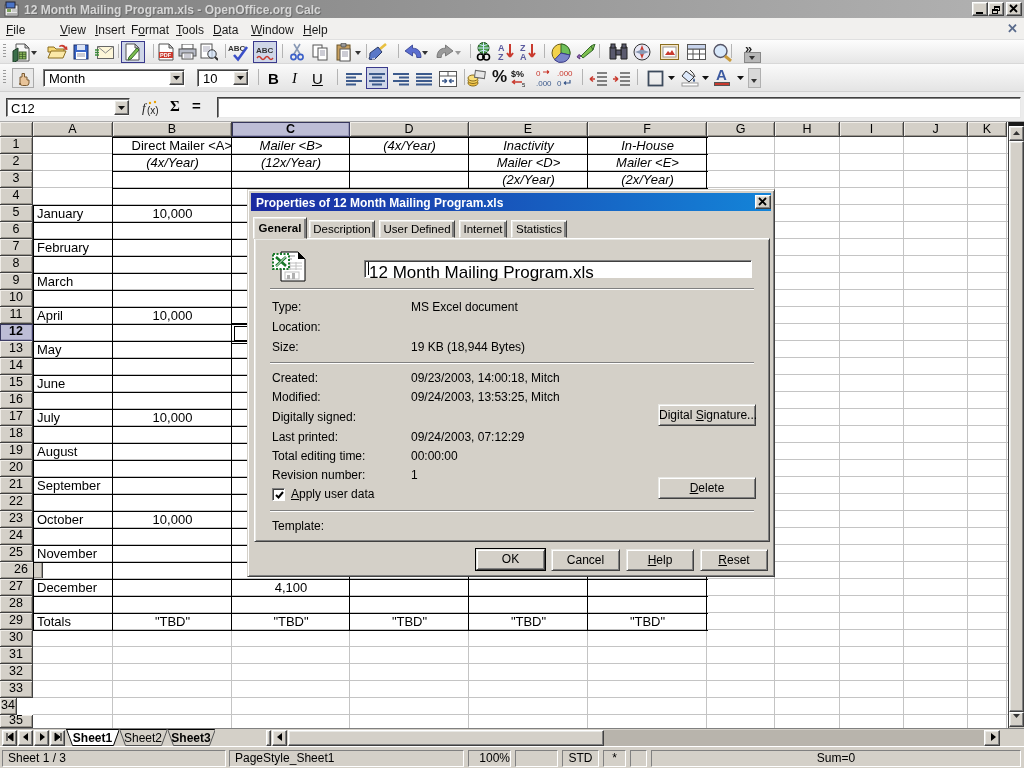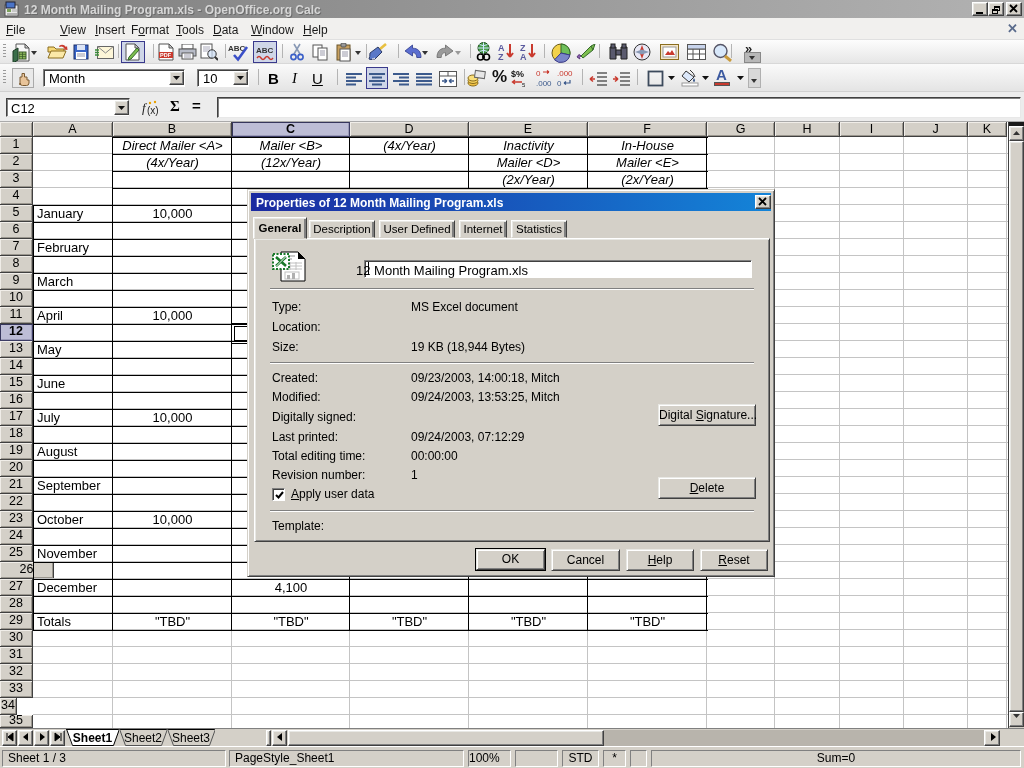--- a/index.html
+++ b/index.html
@@ -385,21 +385,21 @@
     <div class="hdrcell" style="left:0;top:270px;width:33px;height:17px;line-height:15px">16</div>
     <div class="hdrcell" style="left:0;top:287px;width:33px;height:17px;line-height:15px">17</div>
     <div class="hdrcell" style="left:0;top:304px;width:33px;height:17px;line-height:15px">18</div>
     <div class="hdrcell" style="left:0;top:321px;width:33px;height:17px;line-height:15px">19</div>
     <div class="hdrcell" style="left:0;top:338px;width:33px;height:17px;line-height:15px">20</div>
     <div class="hdrcell" style="left:0;top:355px;width:33px;height:17px;line-height:15px">21</div>
     <div class="hdrcell" style="left:0;top:372px;width:33px;height:17px;line-height:15px">22</div>
     <div class="hdrcell" style="left:0;top:389px;width:33px;height:17px;line-height:15px">23</div>
     <div class="hdrcell" style="left:0;top:406px;width:33px;height:17px;line-height:15px">24</div>
     <div class="hdrcell" style="left:0;top:423px;width:33px;height:17px;line-height:15px">25</div>
-    <div class="hdrcell" style="left:0;top:440px;width:54px;height:17px;line-height:15px">26</div>
+    <div class="hdrcell" style="left:0;top:440px;width:43px;height:17px;line-height:15px">26</div>
     <div class="hdrcell" style="left:0;top:457px;width:33px;height:17px;line-height:15px">27</div>
     <div class="hdrcell" style="left:0;top:474px;width:33px;height:17px;line-height:15px">28</div>
     <div class="hdrcell" style="left:0;top:491px;width:33px;height:17px;line-height:15px">29</div>
     <div class="hdrcell" style="left:0;top:508px;width:33px;height:17px;line-height:15px">30</div>
     <div class="hdrcell" style="left:0;top:525px;width:33px;height:17px;line-height:15px">31</div>
     <div class="hdrcell" style="left:0;top:542px;width:33px;height:17px;line-height:15px">32</div>
     <div class="hdrcell" style="left:0;top:559px;width:33px;height:17px;line-height:15px">33</div>
     <div class="hdrcell" style="left:0;top:576px;width:17px;height:17px;line-height:15px">34</div>
     <div class="hdrcell" style="left:0;top:593px;width:33px;height:13px;line-height:11px">35</div>
     <div class="gl-h" style="left:33px;top:31px;width:975px"></div>
@@ -484,21 +484,21 @@
     <div class="bk-h" style="left:33px;top:457px;width:675px;height:1px"></div>
     <div class="bk-h" style="left:33px;top:474px;width:675px;height:1px"></div>
     <div class="bk-h" style="left:33px;top:491px;width:675px;height:1px"></div>
     <div class="bk-h" style="left:33px;top:508px;width:675px;height:1px"></div>
     <div class="bk-v" style="left:349px;top:455px;height:53px;width:1px"></div>
     <div class="bk-v" style="left:468px;top:455px;height:53px;width:1px"></div>
     <div class="bk-v" style="left:587px;top:455px;height:53px;width:1px"></div>
     <div class="bk-v" style="left:706px;top:455px;height:53px;width:1px"></div>
     <div class="ab" style="left:231px;top:201px;width:17px;height:21px;border:1px solid #000;border-right:none;z-index:4"></div>
     <div class="ab" style="left:234px;top:204px;width:14px;height:15px;border:1px solid #000;border-right:none;z-index:4"></div>
-    <div class="ctxt" style="left:113px;top:15px;width:119px;text-align:center;font-style:italic;">Direct Mailer &lt;A&gt;</div>
+    <div class="ctxt" style="left:113px;top:15px;width:119px;text-align:right;">Direct Mailer &lt;A&gt;</div>
     <div class="ctxt" style="left:232px;top:15px;width:118px;text-align:center;font-style:italic;">Mailer &lt;B&gt;</div>
     <div class="ctxt" style="left:350px;top:15px;width:119px;text-align:center;font-style:italic;">(4x/Year)</div>
     <div class="ctxt" style="left:469px;top:15px;width:119px;text-align:center;font-style:italic;">Inactivity</div>
     <div class="ctxt" style="left:588px;top:15px;width:119px;text-align:center;font-style:italic;">In-House</div>
     <div class="ctxt" style="left:113px;top:32px;width:119px;text-align:center;font-style:italic;">(4x/Year)</div>
     <div class="ctxt" style="left:232px;top:32px;width:118px;text-align:center;font-style:italic;">(12x/Year)</div>
     <div class="ctxt" style="left:469px;top:32px;width:119px;text-align:center;font-style:italic;">Mailer &lt;D&gt;</div>
     <div class="ctxt" style="left:588px;top:32px;width:119px;text-align:center;font-style:italic;">Mailer &lt;E&gt;</div>
     <div class="ctxt" style="left:469px;top:49px;width:119px;text-align:center;font-style:italic;">(2x/Year)</div>
     <div class="ctxt" style="left:588px;top:49px;width:119px;text-align:center;font-style:italic;">(2x/Year)</div>
@@ -556,41 +556,41 @@
       <path d="M10 3 v8 M4 3 L9 7 L4 11 Z" stroke="#000" fill="#000"></path>
     </svg>
     <div class="ab" style="left:66px;top:0px;width:53px;height:17px;background:#fff;clip-path:polygon(0 0,100% 0,calc(100% - 6px) 100%,6px 100%);border-top:1px solid #000;font-size:12px;font-weight:700;text-align:center;line-height:16px;z-index:2">Sheet1</div>
     <svg class="ab" style="left:66px;top:0px;z-index:3" width="53" height="17" viewBox="0 0 53 17">
       <path d="M0.5 0 L6.5 16.5 L47.5 16.5 L53.5 0" fill="none" stroke="#000"></path>
     </svg>
     <div class="ab" style="left:119px;top:0px;width:48px;height:17px;background:#d4d0c8;clip-path:polygon(0 0,100% 0,calc(100% - 6px) 100%,6px 100%);border-top:1px solid #000;font-size:12px;font-weight:400;text-align:center;line-height:16px;z-index:1">Sheet2</div>
     <svg class="ab" style="left:119px;top:0px;z-index:2" width="48" height="17" viewBox="0 0 48 17">
       <path d="M0.5 0 L6.5 16.5 L42.5 16.5 L48.5 0" fill="none" stroke="#555"></path>
     </svg>
-    <div class="ab" style="left:167px;top:0px;width:48px;height:17px;background:#d4d0c8;clip-path:polygon(0 0,100% 0,calc(100% - 6px) 100%,6px 100%);border-top:1px solid #000;font-size:12px;font-weight:400;text-align:center;line-height:16px;z-index:1">Sheet3</div>
+    <div class="ab" style="left:167px;top:0px;width:48px;height:17px;background:#d4d0c8;clip-path:polygon(0 0,100% 0,calc(100% - 6px) 100%,6px 100%);border-top:1px solid #000;font-size:12px;font-weight:700;text-align:center;line-height:16px;z-index:1">Sheet3</div>
     <svg class="ab" style="left:167px;top:0px;z-index:2" width="48" height="17" viewBox="0 0 48 17">
       <path d="M0.5 0 L6.5 16.5 L42.5 16.5 L48.5 0" fill="none" stroke="#555"></path>
     </svg>
     <div class="ab btn98" style="left:266px;top:1px;width:5px;height:16px"></div>
     <div class="ab btn98" style="left:272px;top:1px;width:15px;height:16px"></div>
     <svg class="ab" style="left:275px;top:2px" width="9" height="12" viewBox="0 0 9 12">
       <path d="M7 2 L2 6 L7 10 Z" fill="#000"></path>
     </svg>
     <div class="ab" style="left:288px;top:1px;width:696px;height:16px;background:#b8b4ac"></div>
     <div class="ab btn98" style="left:288px;top:1px;width:316px;height:16px"></div>
     <div class="ab btn98" style="left:984px;top:1px;width:16px;height:16px"></div>
     <svg class="ab" style="left:989px;top:2px" width="9" height="12" viewBox="0 0 9 12">
       <path d="M2 2 L7 6 L2 10 Z" fill="#000"></path>
     </svg>
     <div class="ab" style="left:1001px;top:0px;width:23px;height:18px;background:#d4d0c8"></div>
   </div>
 <div class="ab" style="left:0;top:746px;width:1024px;height:22px;background:#d4d0c8;border-top:1px solid #fff">
     <div class="seg" style="left:2px;width:224px;text-align:left;padding-left:5px;">Sheet 1 / 3</div>
     <div class="seg" style="left:229px;width:235px;text-align:left;padding-left:5px;">PageStyle_Sheet1</div>
-    <div class="seg" style="left:468px;width:43px;text-align:left;">100%</div>
+    <div class="seg" style="left:468px;width:43px;text-align:right;">100%</div>
     <div class="seg" style="left:515px;width:43px;text-align:center;"></div>
     <div class="seg" style="left:562px;width:37px;text-align:center;">STD</div>
     <div class="seg" style="left:603px;width:23px;text-align:center;">*</div>
     <div class="seg" style="left:630px;width:17px;text-align:center;"></div>
     <div class="seg" style="left:651px;width:370px;text-align:center;">Sum=0</div>
   </div>
 <div class="ab" style="left:247px;top:189px;width:528px;height:388px;background:#d4d0c8;border:1px solid;border-color:#d4d0c8 #404040 #404040 #d4d0c8;box-shadow:inset 1px 1px 0 #fff, inset -1px -1px 0 #808080;z-index:10">
     <div class="ab" style="left:3px;top:3px;right:3px;height:18px;background:linear-gradient(to right,#1b2aa0,#1484d8)"></div>
     <div class="ab" style="left:8px;top:6px;font-size:12px;font-weight:700;color:#fff">Properties of 12 Month Mailing Program.xls</div>
     <div class="ab btn98" style="left:507px;top:5px;width:16px;height:14px"></div>
@@ -610,21 +610,21 @@
 <g stroke="#c0c0c0" fill="none">
         <path d="M12 12 h18 M12 15 h18 M12 18 h18 M18 11 v8 M24 11 v8"></path>
       </g>
 <rect x="13" y="21" width="14" height="7" fill="none" stroke="#c0c0c0"></rect>
 <path d="M15 28 v-4 h3 v4 M20 28 v-6 h3 v6" fill="#b0b0b0"></path>
 <rect x="1" y="3" width="16" height="15" fill="#fff" stroke="#1a7a2a" stroke-width="2" stroke-dasharray="2 1.5"></rect>
 <path d="M4 6 L14 15 M14 6 L4 15" stroke="#1a7a2a" stroke-width="2.6"></path>
 <path d="M4.5 15 L14 5.5" stroke="#fff" stroke-width="1"></path>
 </svg>
     <div class="ab" style="left:116px;top:70px;width:388px;height:18px;background:#fff;border:1px solid;border-color:#808080 #fff #fff #808080;box-shadow:inset 1px 1px 0 #404040;z-index:5"></div>
-    <div class="ab" style="left:108px;top:73px;font-size:13px;z-index:5">12 Month Mailing Program.xls</div>
+    <div class="ab" style="left:121px;top:73px;font-size:17px;z-index:5">12 Month Mailing Program.xls</div>
     <div class="ab" style="left:120px;top:72px;width:1px;height:13px;background:#000;z-index:5"></div>
     <div class="ab" style="left:22px;top:98px;width:484px;height:2px;border-top:1px solid #808080;border-bottom:1px solid #fff;z-index:5"></div>
     <div class="dlg-lbl" style="left:24px;top:110px;z-index:5">Type:</div>
     <div class="dlg-lbl" style="left:163px;top:110px;z-index:5">MS Excel document</div>
     <div class="dlg-lbl" style="left:24px;top:130px;z-index:5">Location:</div>
     <div class="dlg-lbl" style="left:24px;top:150px;z-index:5">Size:</div>
     <div class="dlg-lbl" style="left:163px;top:150px;z-index:5">19 KB (18,944 Bytes)</div>
     <div class="ab" style="left:22px;top:172px;width:484px;height:2px;border-top:1px solid #808080;border-bottom:1px solid #fff;z-index:5"></div>
     <div class="dlg-lbl" style="left:24px;top:181px;z-index:5">Created:</div>
     <div class="dlg-lbl" style="left:163px;top:181px;z-index:5">09/23/2003, 14:00:18, Mitch</div>

